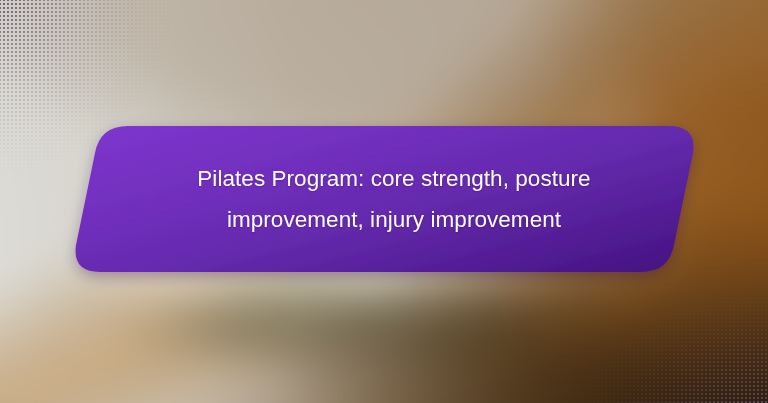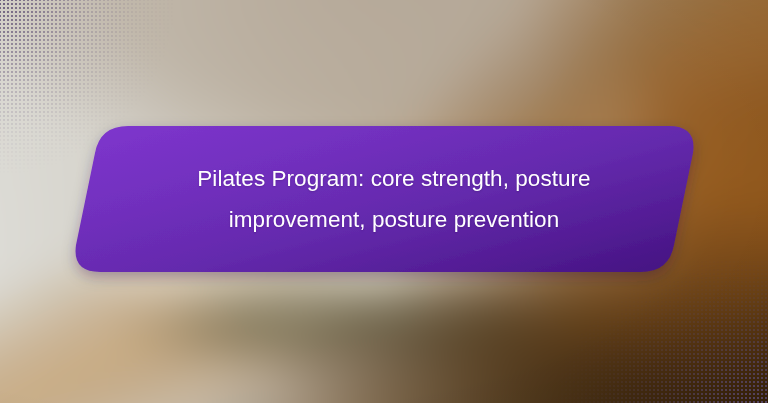--- a/index.html
+++ b/index.html
@@ -161,17 +161,17 @@
                L 614 127
                Q 609 154 581 154
                L 40 154
                Q 12 154 16 127
                L 35 35
                Q 40 8 68 8 Z" fill="url(#cardGrad)" filter="url(#cardShadow)"></path>
     </svg>
 
     <div class="card-text">
       <div class="line">Pilates Program: core strength, posture</div>
-      <div class="line">improvement, posture prevention</div>
+      <div class="line">improvement, injury improvement</div>
     </div>
   </div>
 
 </div>
 
 </body></html>

